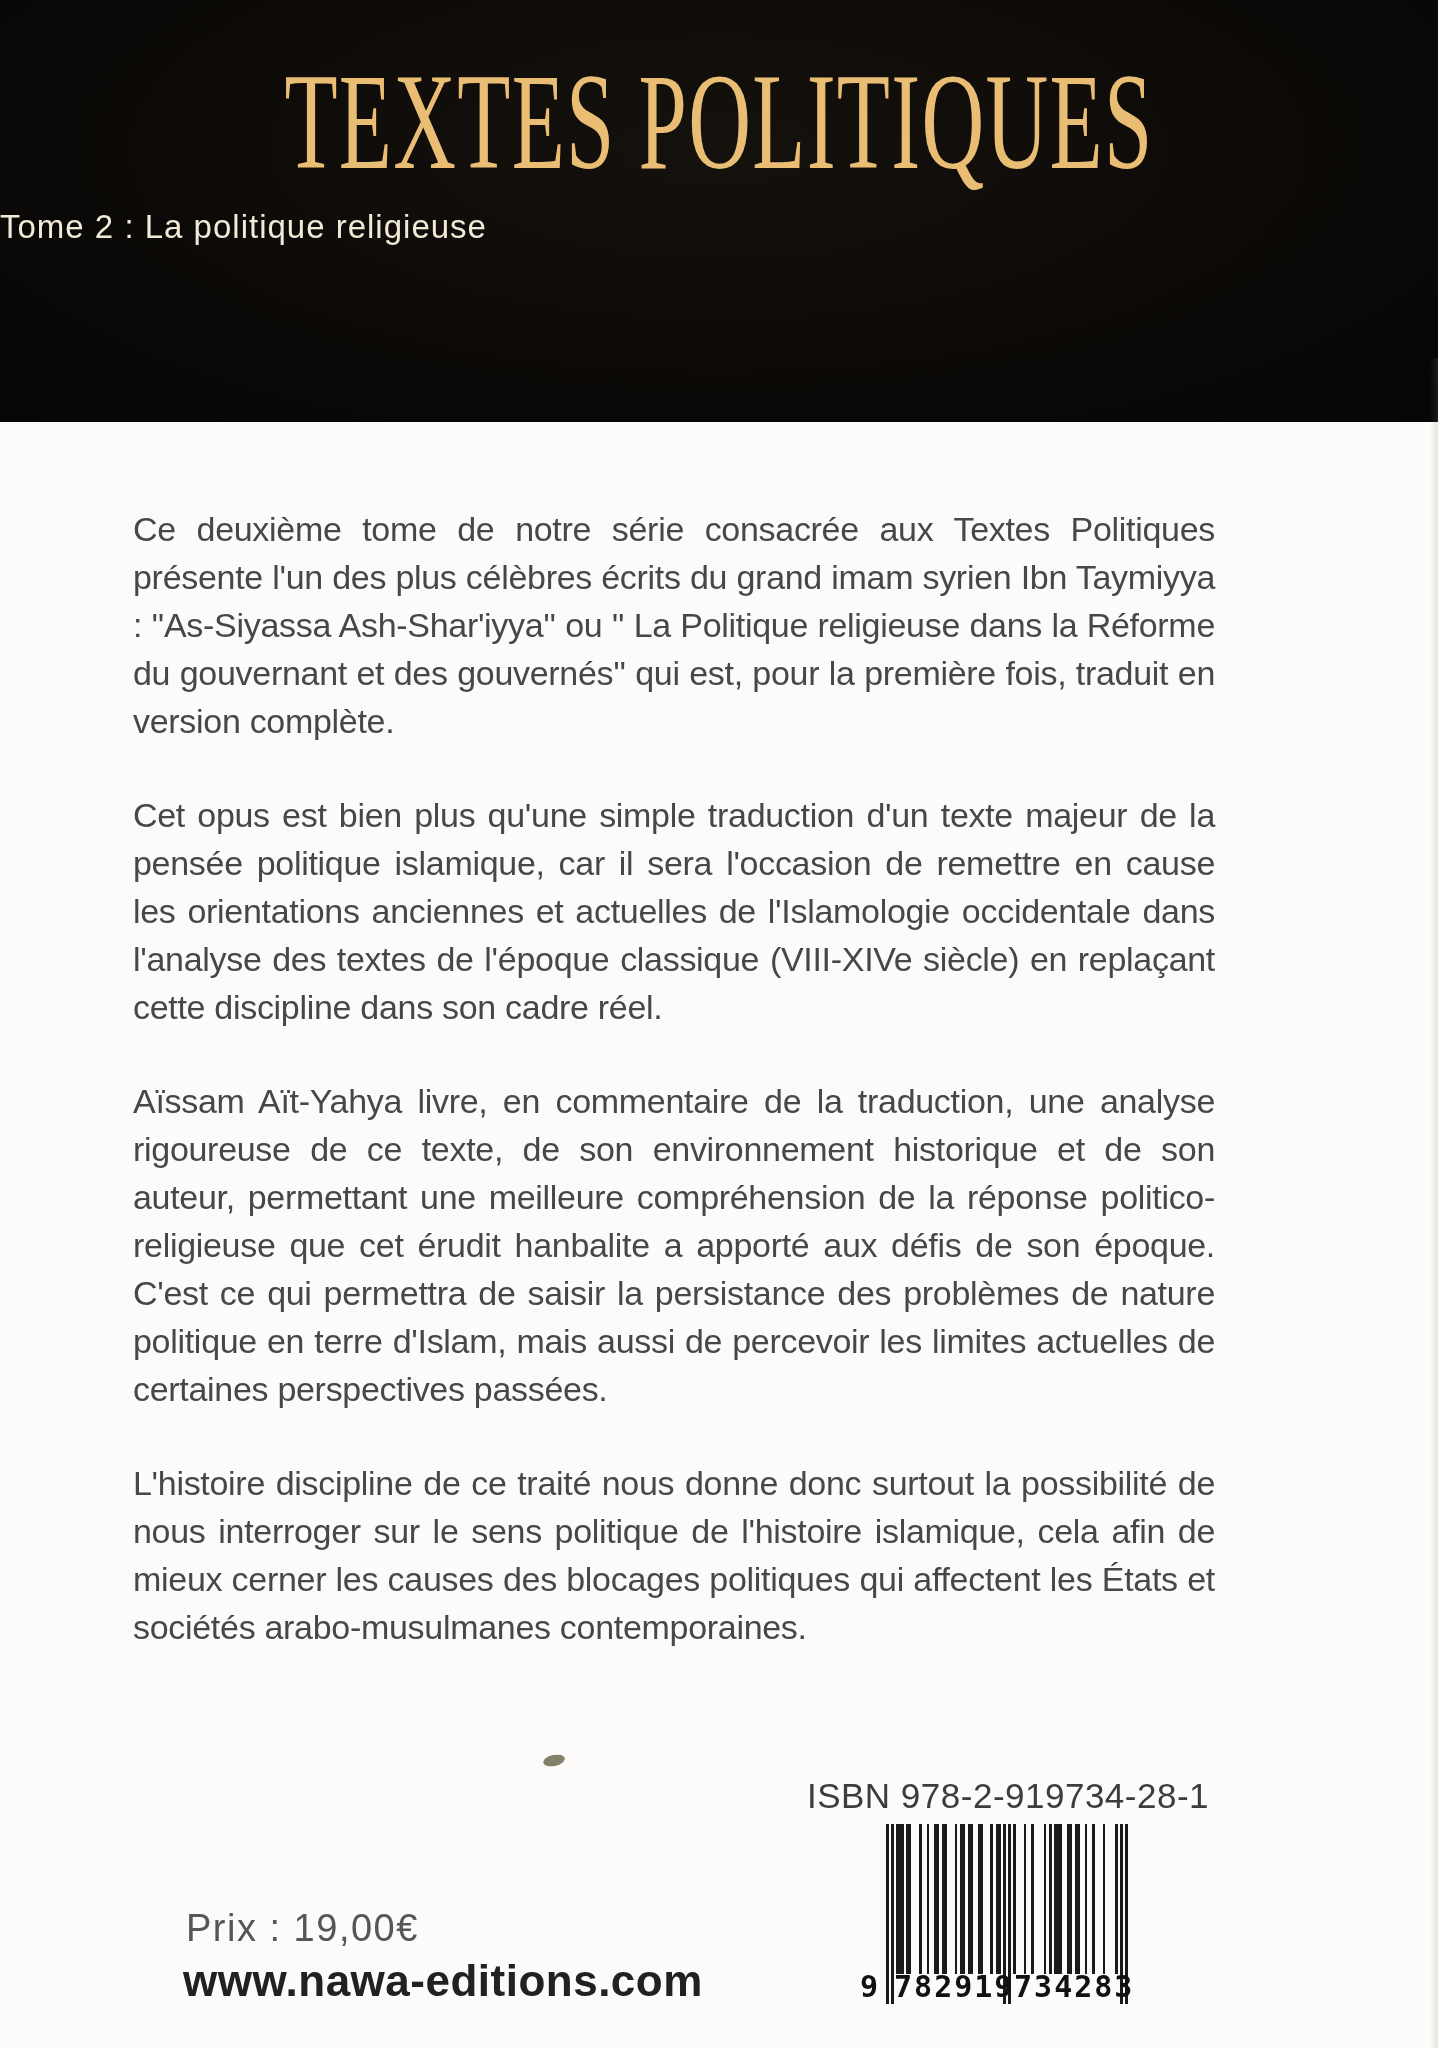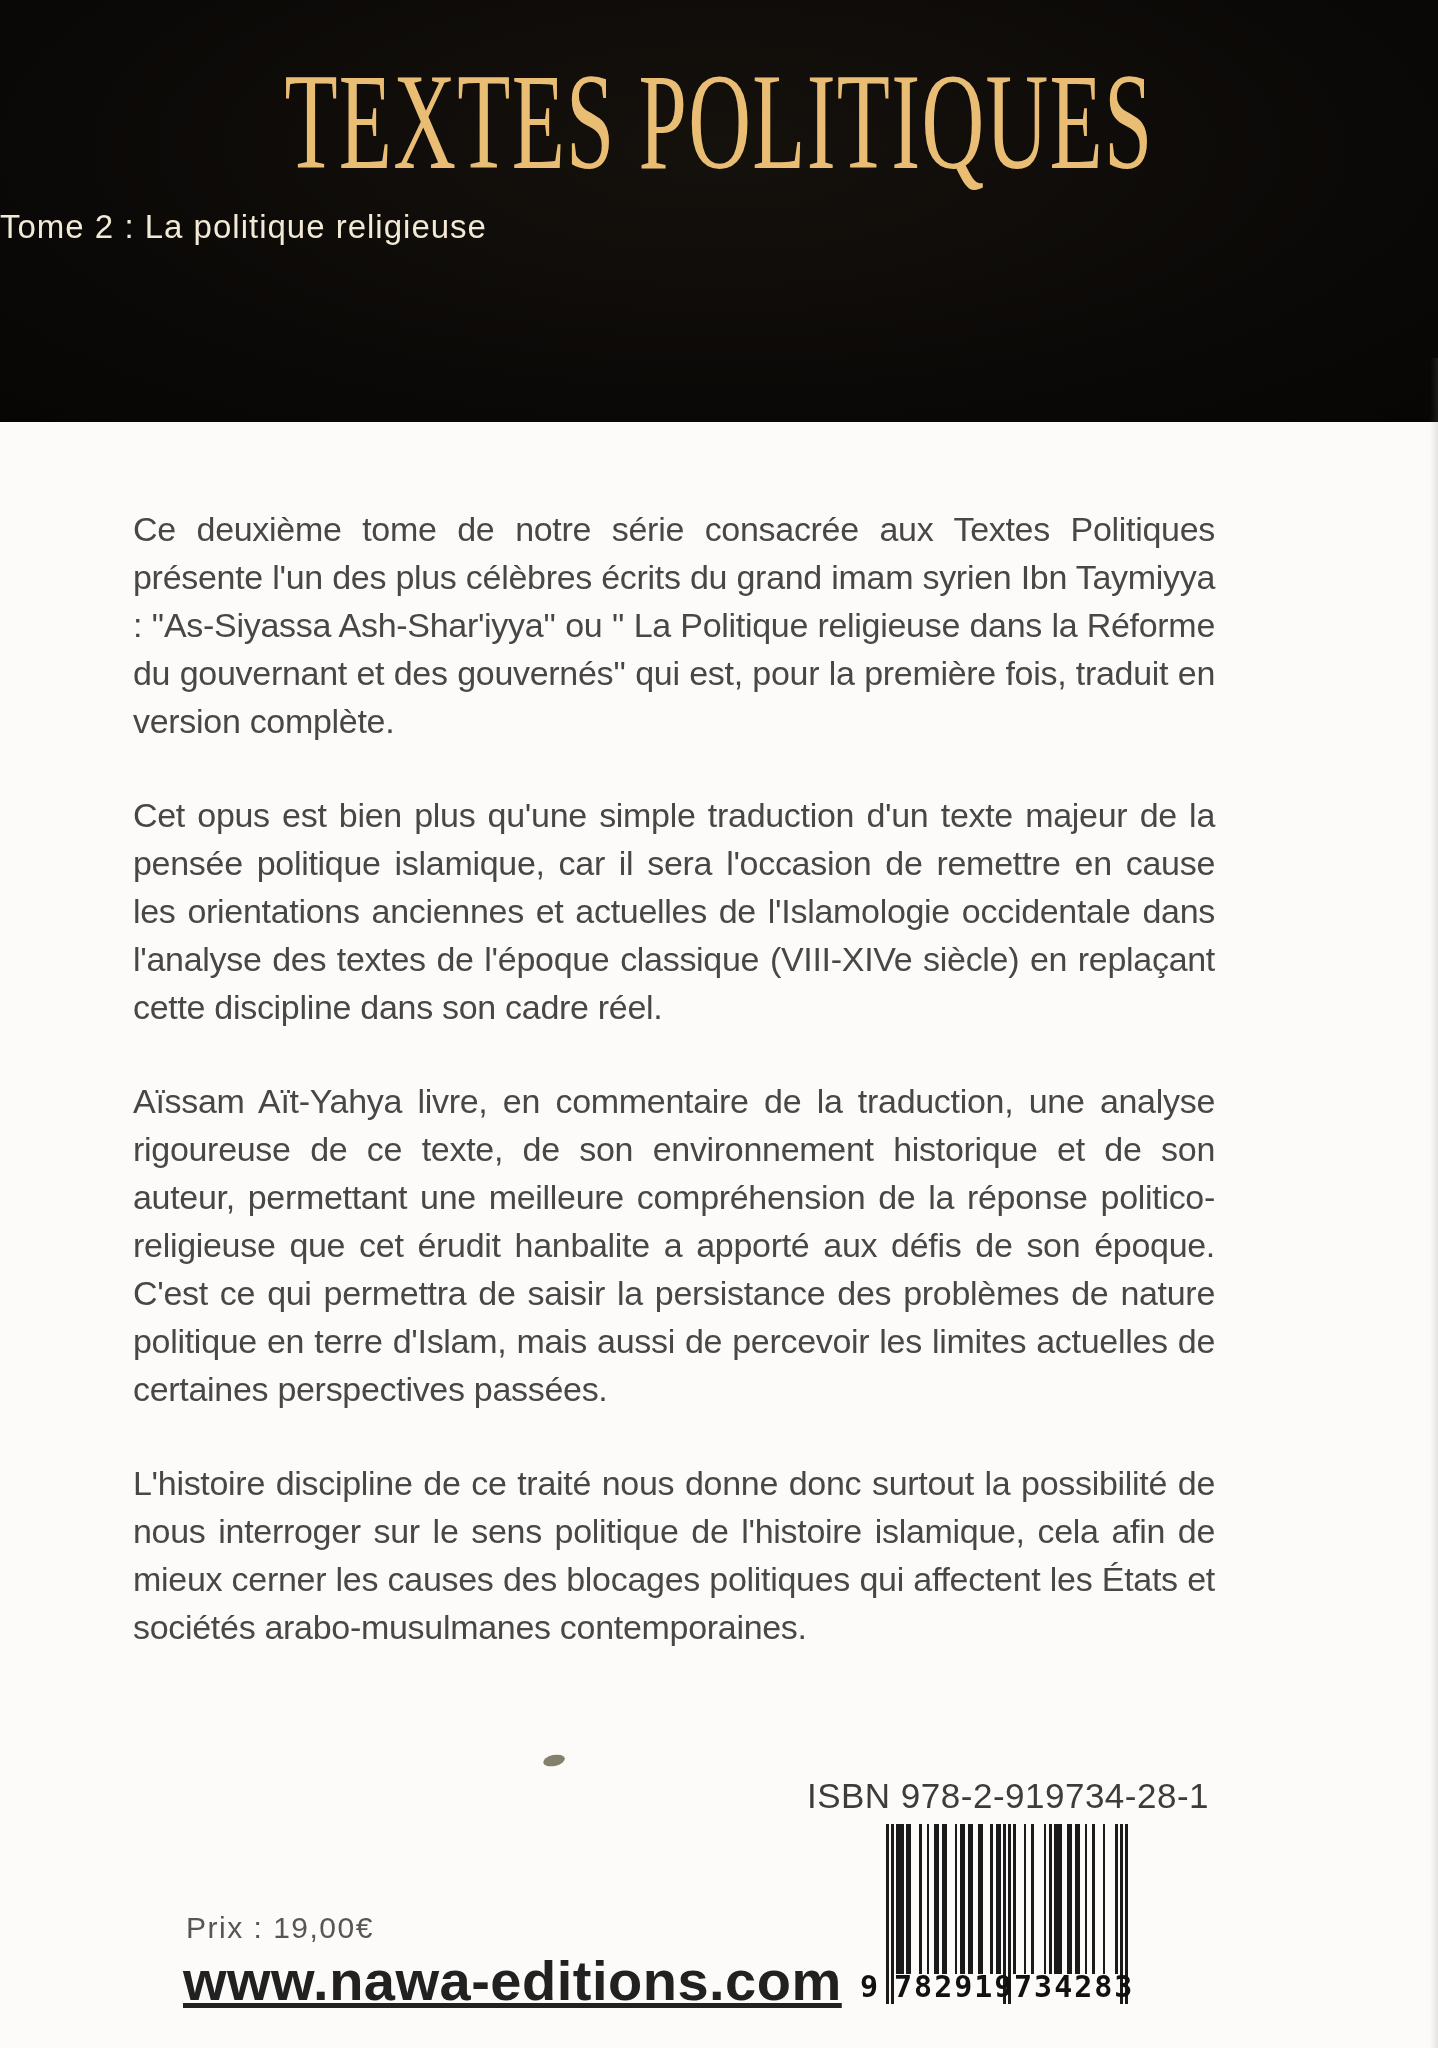--- a/index.html
+++ b/index.html
@@ -66,27 +66,27 @@
     font-family:"DejaVu Sans Mono", monospace;
     font-weight:bold;font-size:30px;line-height:34px;color:#111;
   }
   .digit-lead{left:-26px;}
   .digits-left{left:8px;width:107px;letter-spacing:2px;display:flex;justify-content:space-between;}
   .digits-right{left:128px;width:107px;letter-spacing:2px;display:flex;justify-content:space-between;}
   .digits-left i,.digits-right i{font-style:normal;}
   
   .price-label{
     position:absolute;left:186px;top:1906px;
-    font-size:30px;line-height:44px;
+    font-size:38px;line-height:44px;
     color:#565656;letter-spacing:1.5px;
   }
   .website-label{
     position:absolute;left:183px;top:1956px;
-    font-size:56px;line-height:50px;
-    font-weight:bold;color:#212121;letter-spacing:0.5px;text-decoration:underline;
+    font-size:44px;line-height:50px;
+    font-weight:bold;color:#212121;letter-spacing:0.5px;
   }
   
   .page-edge{
     position:absolute;right:0;top:358px;width:8px;height:1690px;
     background:linear-gradient(to right, rgba(0,0,0,0) 0%, rgba(120,115,108,0.18) 100%);
   }
 </style>
 </head>
 <body>
 

